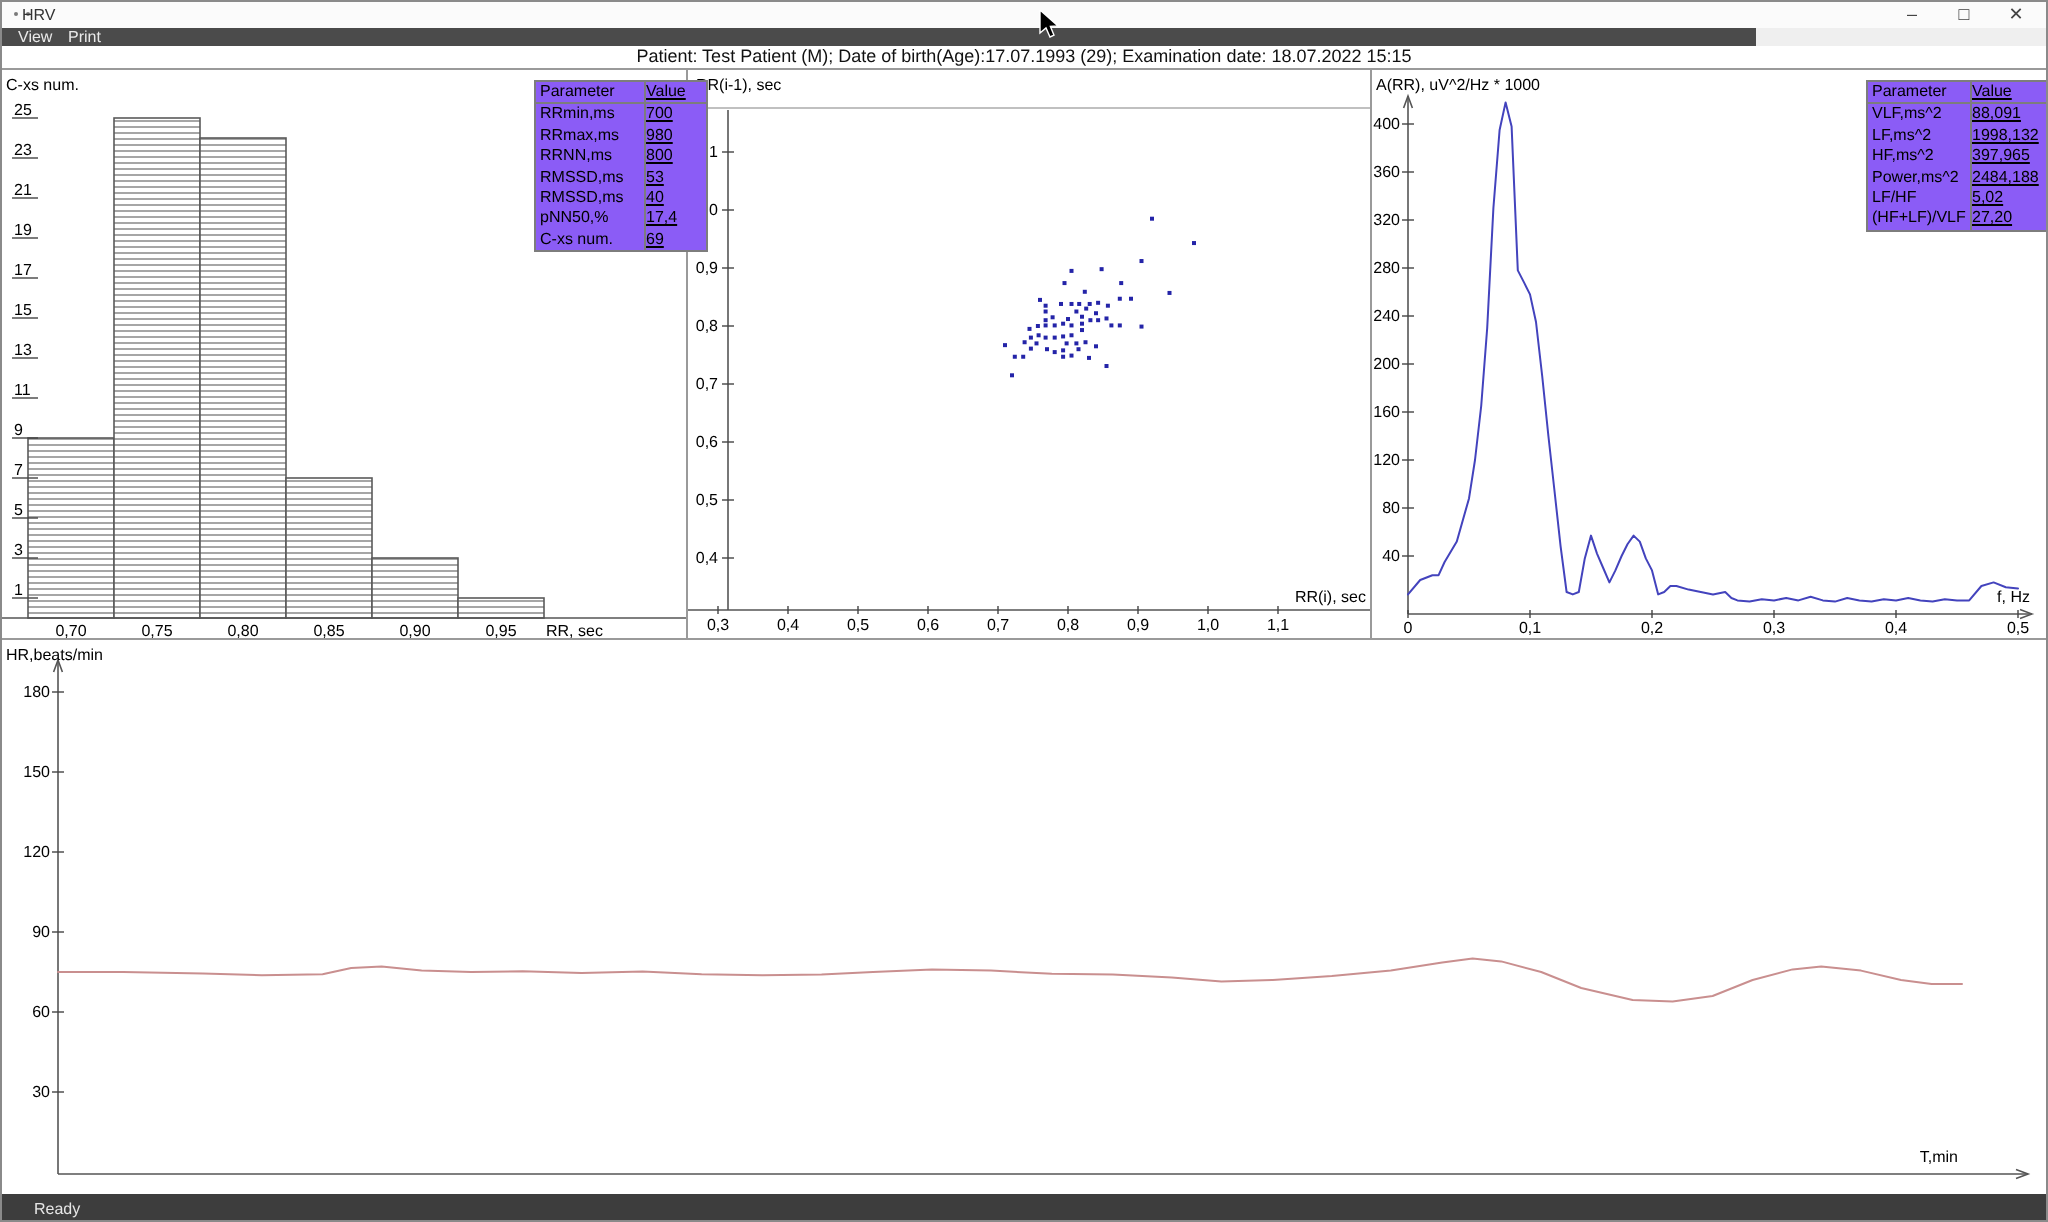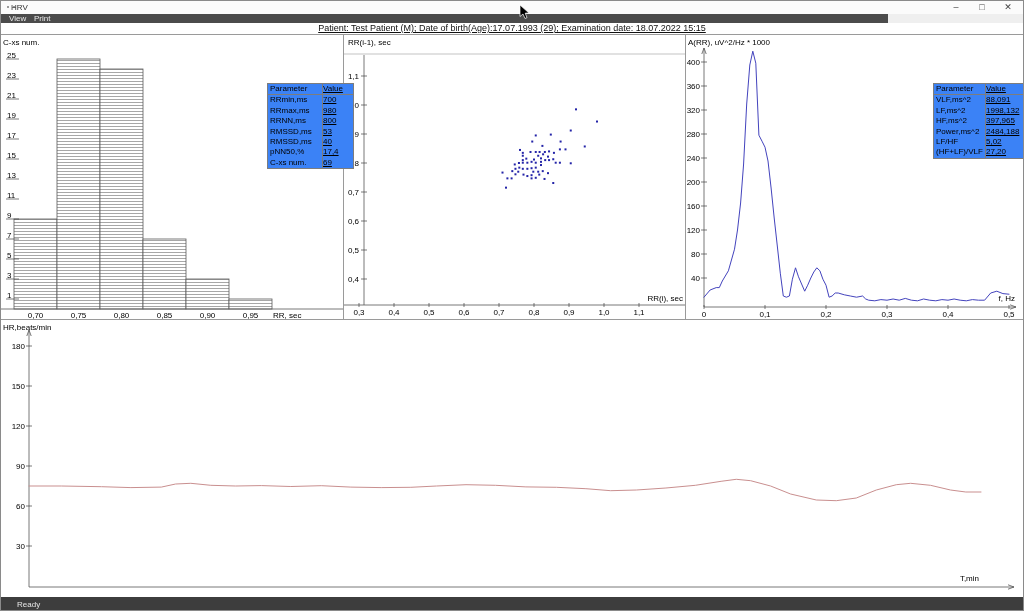--- a/index.html
+++ b/index.html
@@ -9,36 +9,36 @@
   
   .titlebar{position:absolute;left:0;top:0;width:100%;height:13px;background:#fbfbfb;}
   .appicon{position:absolute;left:6px;top:5px;width:9px;height:4px;}
   .appicon i{position:absolute;width:2px;height:2px;background:#7a7a7a;border-radius:50%;}
   .appicon i.d2{left:6px;}
   .wintitle{position:absolute;left:10px;top:2px;font-size:8px;color:#333;}
   .winbtn{position:absolute;top:0px;width:22px;height:12px;text-align:center;font-size:9px;
           line-height:12px;color:#444;cursor:default;}
   
   .menubar{position:absolute;left:0;top:13px;width:100%;height:9px;background:#efefef;}
-  .menustrip{position:absolute;left:0;top:0;width:877px;height:9px;background:#4b4b4b;padding-left:10px;}
+  .menustrip{position:absolute;left:0;top:0;width:877px;height:9px;background:#4b4b4b;}
   .menuitem{position:absolute;top:0;font-size:8px;line-height:9px;color:#e9e9e9;}
   
   .patientbar{position:absolute;left:0;top:22px;width:100%;height:11px;background:#ffffff;
               text-align:center;font-size:9px;line-height:11px;color:#111;}
-  .patientbar span{text-decoration:underline;}
+  .patientbar span{}
   
   .panelrow{position:absolute;left:0;top:33px;width:100%;height:285px;border-top:1px solid #9a9a9a;box-sizing:border-box;}
   .panel{position:absolute;top:0;height:285px;background:#fff;}
   #hist-panel{left:0;width:342px;}
   #scatter-panel{left:342px;width:342px;border-left:1px solid #9a9a9a;box-sizing:border-box;}
   #spec-panel{left:684px;width:340px;border-left:1px solid #9a9a9a;box-sizing:border-box;padding-left:32px;}
   .chart-title{position:absolute;left:2px;top:3px;font-size:8px;color:#000;white-space:nowrap;z-index:3;}
   .panel svg{position:absolute;left:0;top:0;}
   
-  .ptable{position:absolute;background:#3b82f6;border:1px solid #7d7d7d;font-size:8px;color:#000;z-index:4;margin-top:43px;}
+  .ptable{position:absolute;background:#8b5cf6;border:1px solid #7d7d7d;font-size:8px;color:#000;z-index:4;}
   .ptable .row{display:flex;height:10.4px;line-height:10.4px;}
   .ptable .row.header{border-bottom:1px solid #7d7d7d;}
   .ptable .c1{padding-left:2px;border-right:1px solid #7d7d7d;box-sizing:border-box;}
   .ptable .c2{flex:1;text-align:left;padding-right:2px;text-decoration:underline;}
   #ltable{left:266px;top:39px;width:85px;}
   #ltable .c1{width:55px;}
   #rtable{left:932px;top:39px;width:90px;}
   #rtable .c1{width:52px;}
   
   #hr-panel{position:absolute;left:0;top:318px;width:1024px;height:273px;background:#fff;

